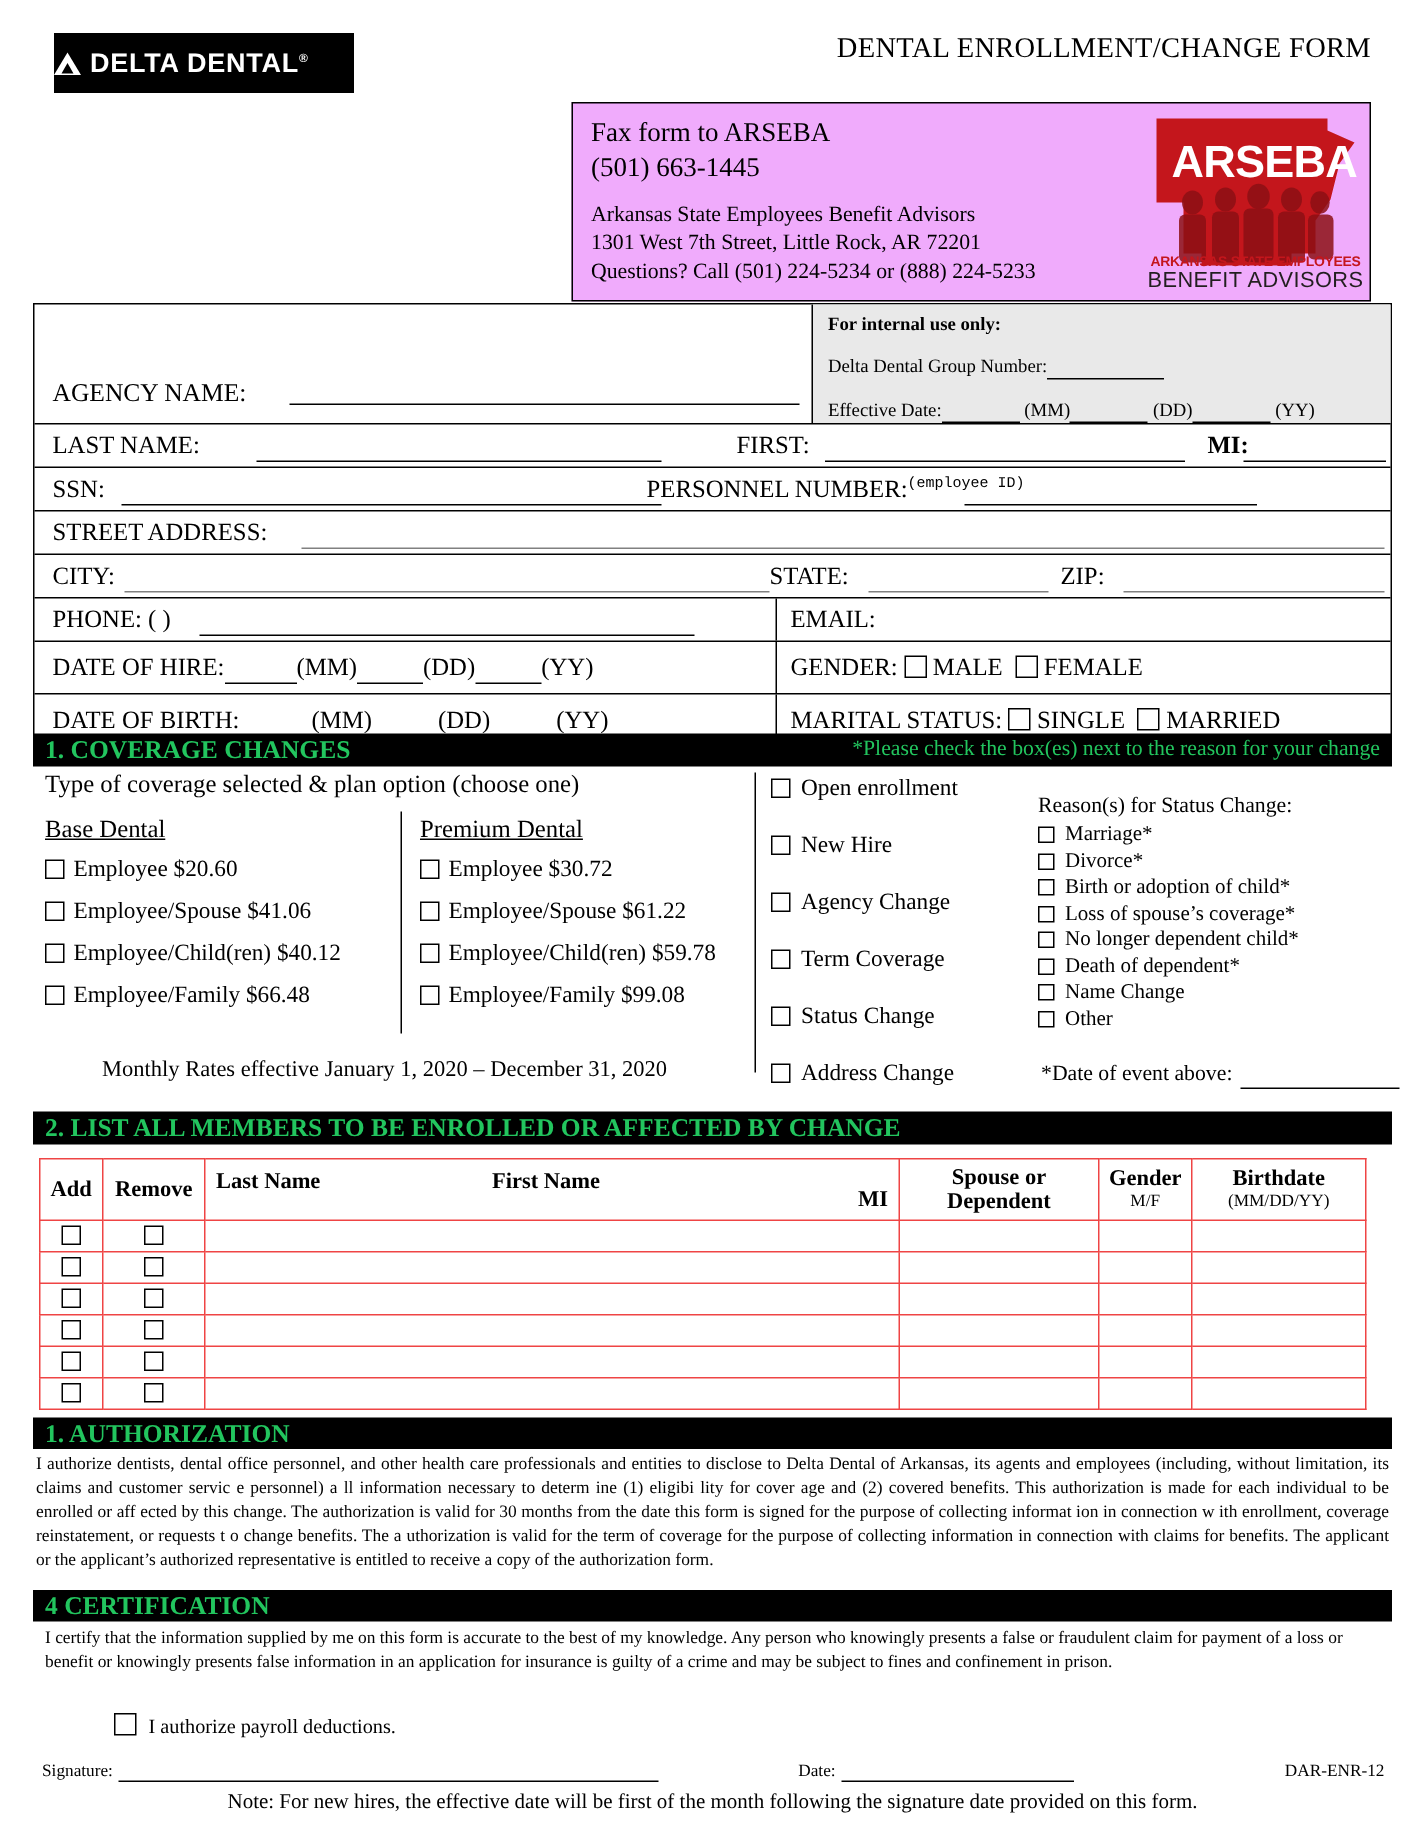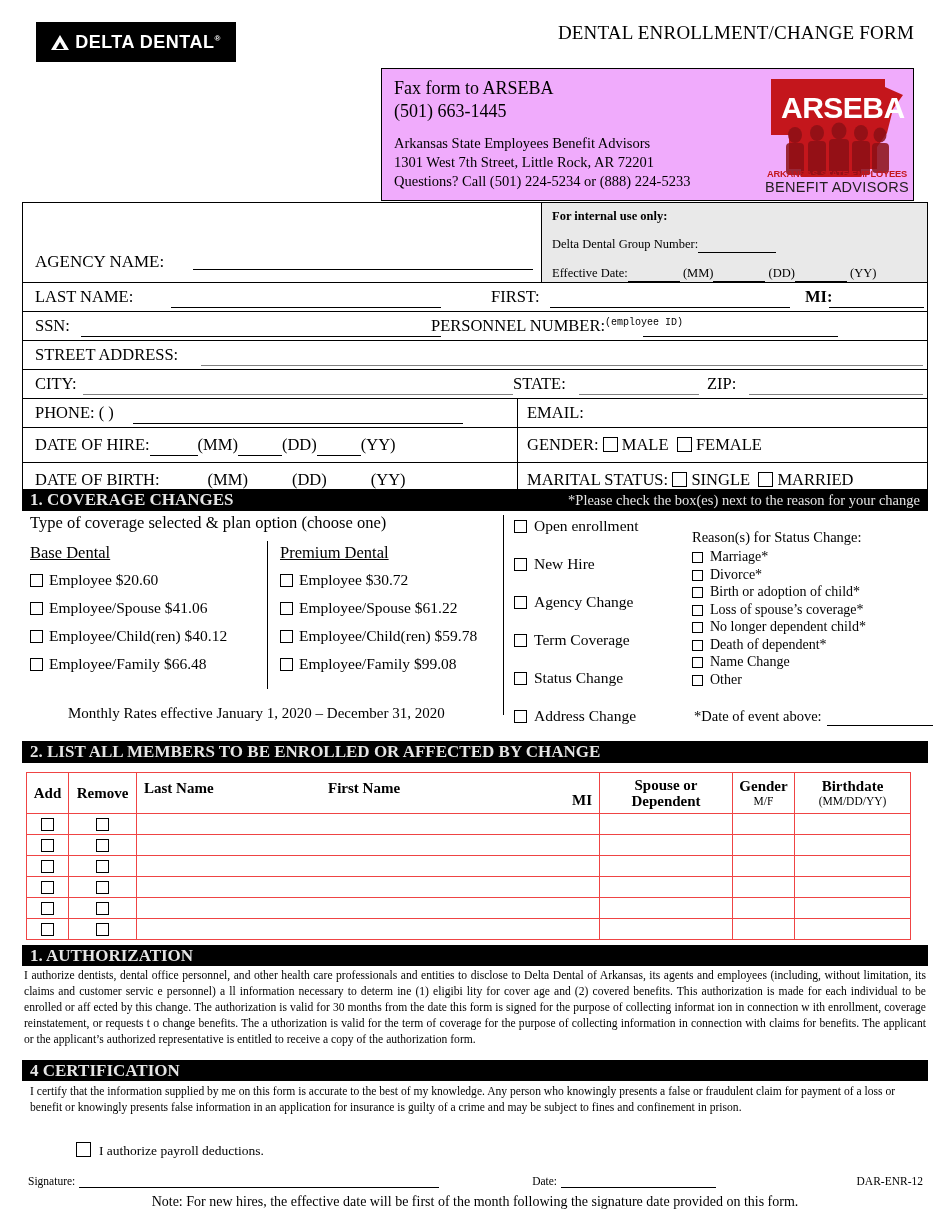--- a/index.html
+++ b/index.html
@@ -29,21 +29,21 @@
   }
   .logo-box {
     position: absolute;
     left: 36px;
     top: 22px;
     width: 200px;
     height: 40px;
     background: #000000;
     display: flex;
     align-items: center;
-    justify-content: center;
+    justify-content: flex-start;
     gap: 6px;
   }
   .logo-tri {
     width: 0; height: 0;
     border-left: 9px solid transparent;
     border-right: 9px solid transparent;
     border-bottom: 15px solid #ffffff;
     position: relative;
   }
   .logo-tri::after {
@@ -191,21 +191,21 @@
     background: #fff;
     vertical-align: -2px;
     box-sizing: border-box;
   }
   .cb.sm { width: 11px; height: 11px; }
   .cb.lg { width: 15px; height: 15px; }
 
   
   .blackbar {
     background: #000;
-    color: #e5e5e5;
+    color: #22c55e;
     font-weight: bold;
     position: relative;
     box-sizing: border-box;
     padding-left: 28px;
   }
   .blackbar .bb-left {
     position: absolute; left: 8px; top: 50%;
     transform: translateY(-50%);
     font-size: 17px;
   }

